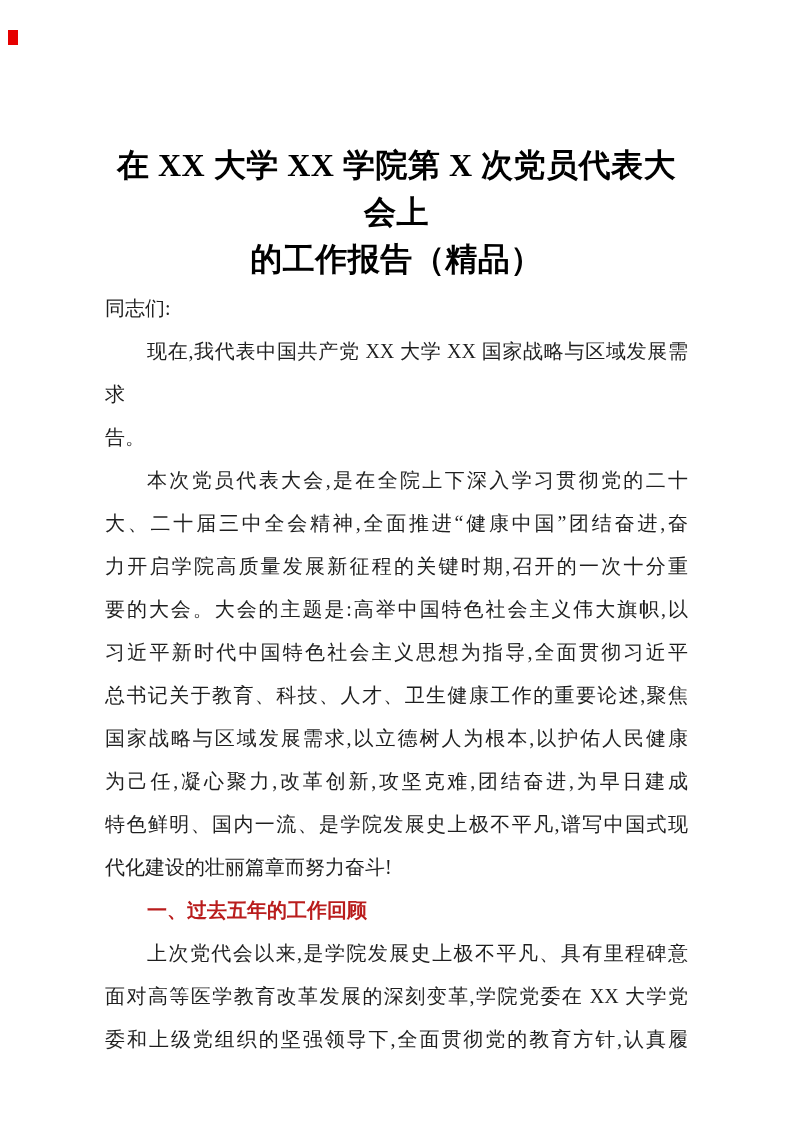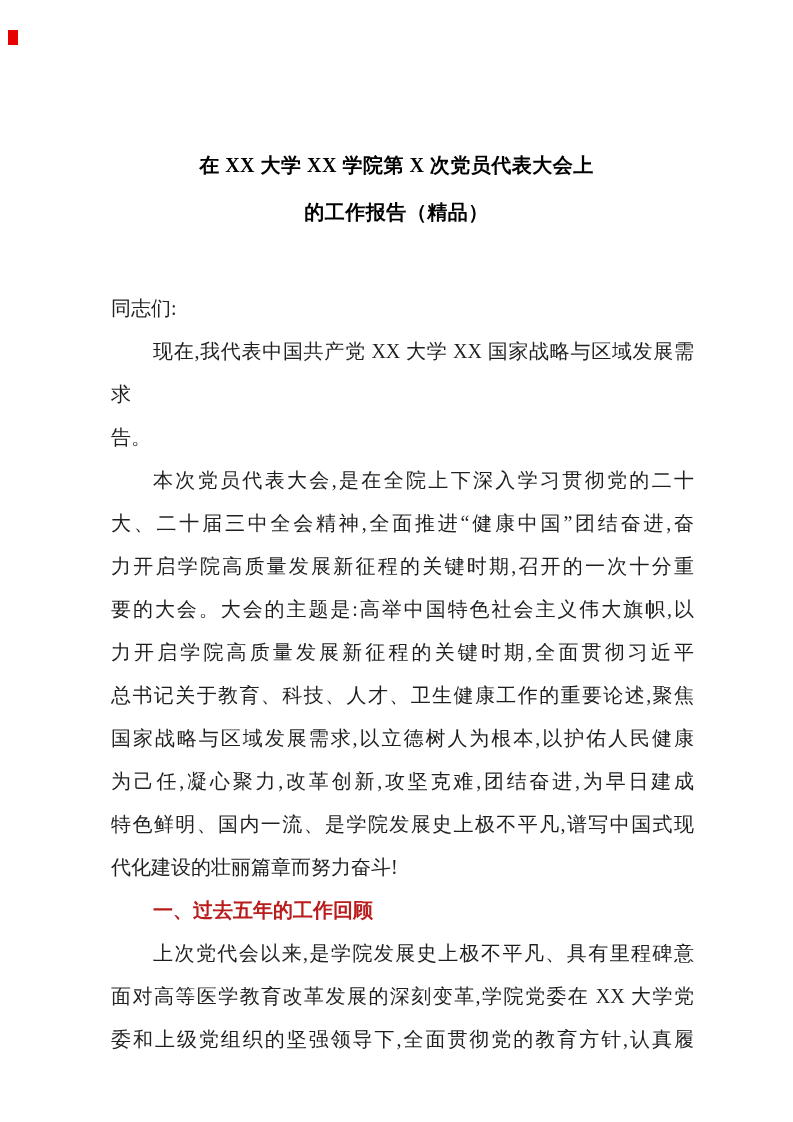--- a/index.html
+++ b/index.html
@@ -22,31 +22,31 @@
     width: 10px;
     height: 15px;
     background: #e60000;
   }
   .doc-title {
     position: absolute;
     top: 142px;
     left: 105px;
     width: 583px;
     margin: 0;
-    font-size: 20px;
+    font-size: 32px;
     line-height: 47px;
     font-weight: bold;
     color: #000000;
     text-align: center;
     letter-spacing: 0.5px;
   }
   .doc-body {
     position: absolute;
     top: 287px;
-    left: 111px;
+    left: 105px;
     width: 583px;
     font-size: 20px;
     line-height: 43px;
     color: #1f1f1f;
   }
   .line {
     text-align: justify;
     text-align-last: justify;
     text-justify: inter-character;
   }
@@ -81,21 +81,21 @@
     <div>
       <div class="line indent">现在,我代表中国共产党 XX 大学 XX 国家战略与区域发展需求</div>
       <div class="line no-stretch">告。</div>
     </div>
 
     <div>
       <div class="line indent">本次党员代表大会,是在全院上下深入学习贯彻党的二十</div>
       <div class="line">大、二十届三中全会精神,全面推进“健康中国”团结奋进,奋</div>
       <div class="line">力开启学院高质量发展新征程的关键时期,召开的一次十分重</div>
       <div class="line">要的大会。大会的主题是:高举中国特色社会主义伟大旗帜,以</div>
-      <div class="line">力开启学院高质量发展新征程的关键时期,全面贯彻习近平</div>
+      <div class="line">习近平新时代中国特色社会主义思想为指导,全面贯彻习近平</div>
       <div class="line">总书记关于教育、科技、人才、卫生健康工作的重要论述,聚焦</div>
       <div class="line">国家战略与区域发展需求,以立德树人为根本,以护佑人民健康</div>
       <div class="line">为己任,凝心聚力,改革创新,攻坚克难,团结奋进,为早日建成</div>
       <div class="line">特色鲜明、国内一流、是学院发展史上极不平凡,谱写中国式现</div>
       <div class="line no-stretch">代化建设的壮丽篇章而努力奋斗!</div>
     </div>
 
     <div class="line indent heading no-stretch">一、过去五年的工作回顾</div>
 
     <div>

